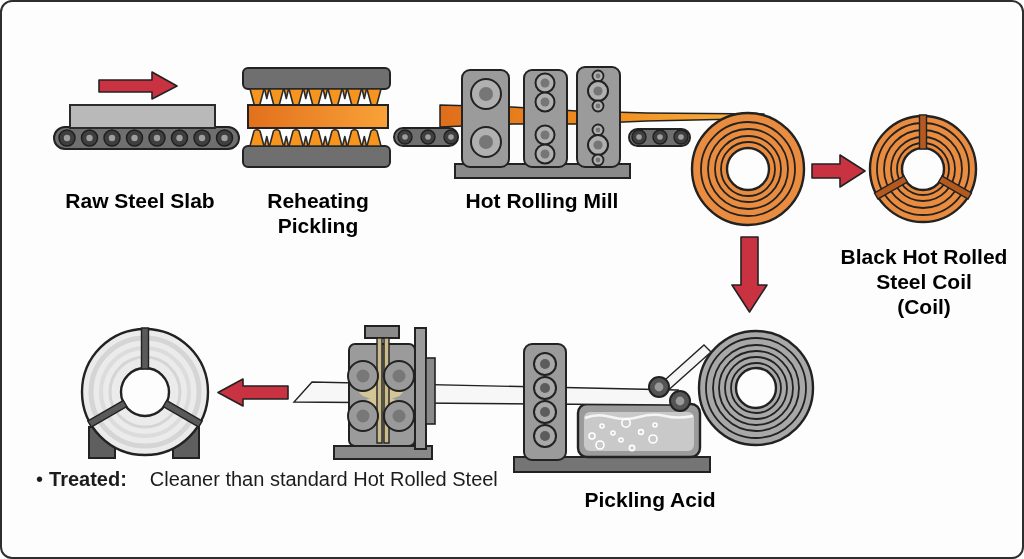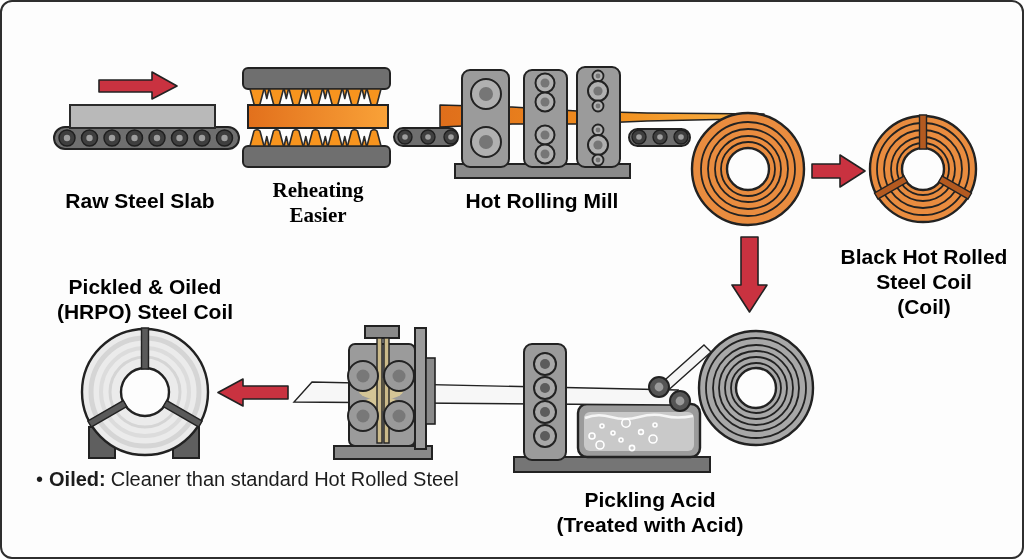--- a/index.html
+++ b/index.html
@@ -8,21 +8,21 @@
     border:2px solid #2e2e2e;border-radius:12px;box-sizing:border-box;
     overflow:hidden;font-family:"Liberation Sans",sans-serif;color:#1c1c1c;
   }
   #art{position:absolute;left:0;top:0;width:1020px;height:555px;}
   .label{position:absolute;font-weight:bold;font-size:21px;line-height:25px;
          text-align:center;color:#000000;white-space:nowrap;}
   .label div{white-space:nowrap;}
   #notes{position:absolute;left:30px;top:465px;font-size:20px;line-height:25.5px;}
   #notes .row span.b{margin:0 6px 0 4px;}
   #notes .row strong{font-weight:bold;}
-  #notes .row .t{margin-left:5px;}
+  #notes .row .t{margin-left:23px;}
 </style>
 </head>
 <body>
 
 <div id="stage">
 
 <svg id="art" viewBox="0 0 1020 555">
   <defs>
     <linearGradient id="hotGrad" x1="0" y1="0" x2="1" y2="0">
       <stop offset="0" stop-color="#DF6E1B"></stop>
@@ -280,42 +280,37 @@
     <g fill="#5a5a5a" stroke="#222" stroke-width="1.4">
       <rect x="139.5" y="326" width="7" height="41"></rect>
       <rect x="139.5" y="326" width="7" height="41" transform="rotate(120 143 390)"></rect>
       <rect x="139.5" y="326" width="7" height="41" transform="rotate(240 143 390)"></rect>
     </g>
   </g>
 </svg>
 
 <div class="label" style="left:38px;top:186px;width:200px;">Raw Steel Slab</div>
 
-<div class="label" style="left:216px;top:176px;width:200px;font-family:Liberation Serif, serif;">
+<div class="label" style="left:216px;top:186px;width:200px;">
   <div>Reheating</div>
-  <div>Easier</div>
+  <div>Pickling</div>
 </div>
 
 <div class="label" style="left:822px;top:242px;width:200px;">
   <div>Black Hot Rolled</div>
   <div>Steel Coil</div>
   <div>(Coil)</div>
 </div>
 
 <div class="label" style="left:440px;top:186px;width:200px;">Hot Rolling Mill</div>
 
-<div class="label" style="left:28px;top:272px;width:230px;">
-  <div>Pickled &amp; Oiled</div>
-  <div>(HRPO) Steel Coil</div>
-</div>
 
 <div class="label" style="left:548px;top:485px;width:200px;">
   <div>Pickling Acid</div>
-  <div>(Treated with Acid)</div>
 </div>
 
 <div id="notes">
   <div class="row">
-    <span class="b">•</span><strong>Oiled:</strong><span class="t">Cleaner than standard Hot Rolled Steel</span>
+    <span class="b">•</span><strong>Treated:</strong><span class="t">Cleaner than standard Hot Rolled Steel</span>
   </div>
 </div>
 
 </div>
 
 </body></html>

